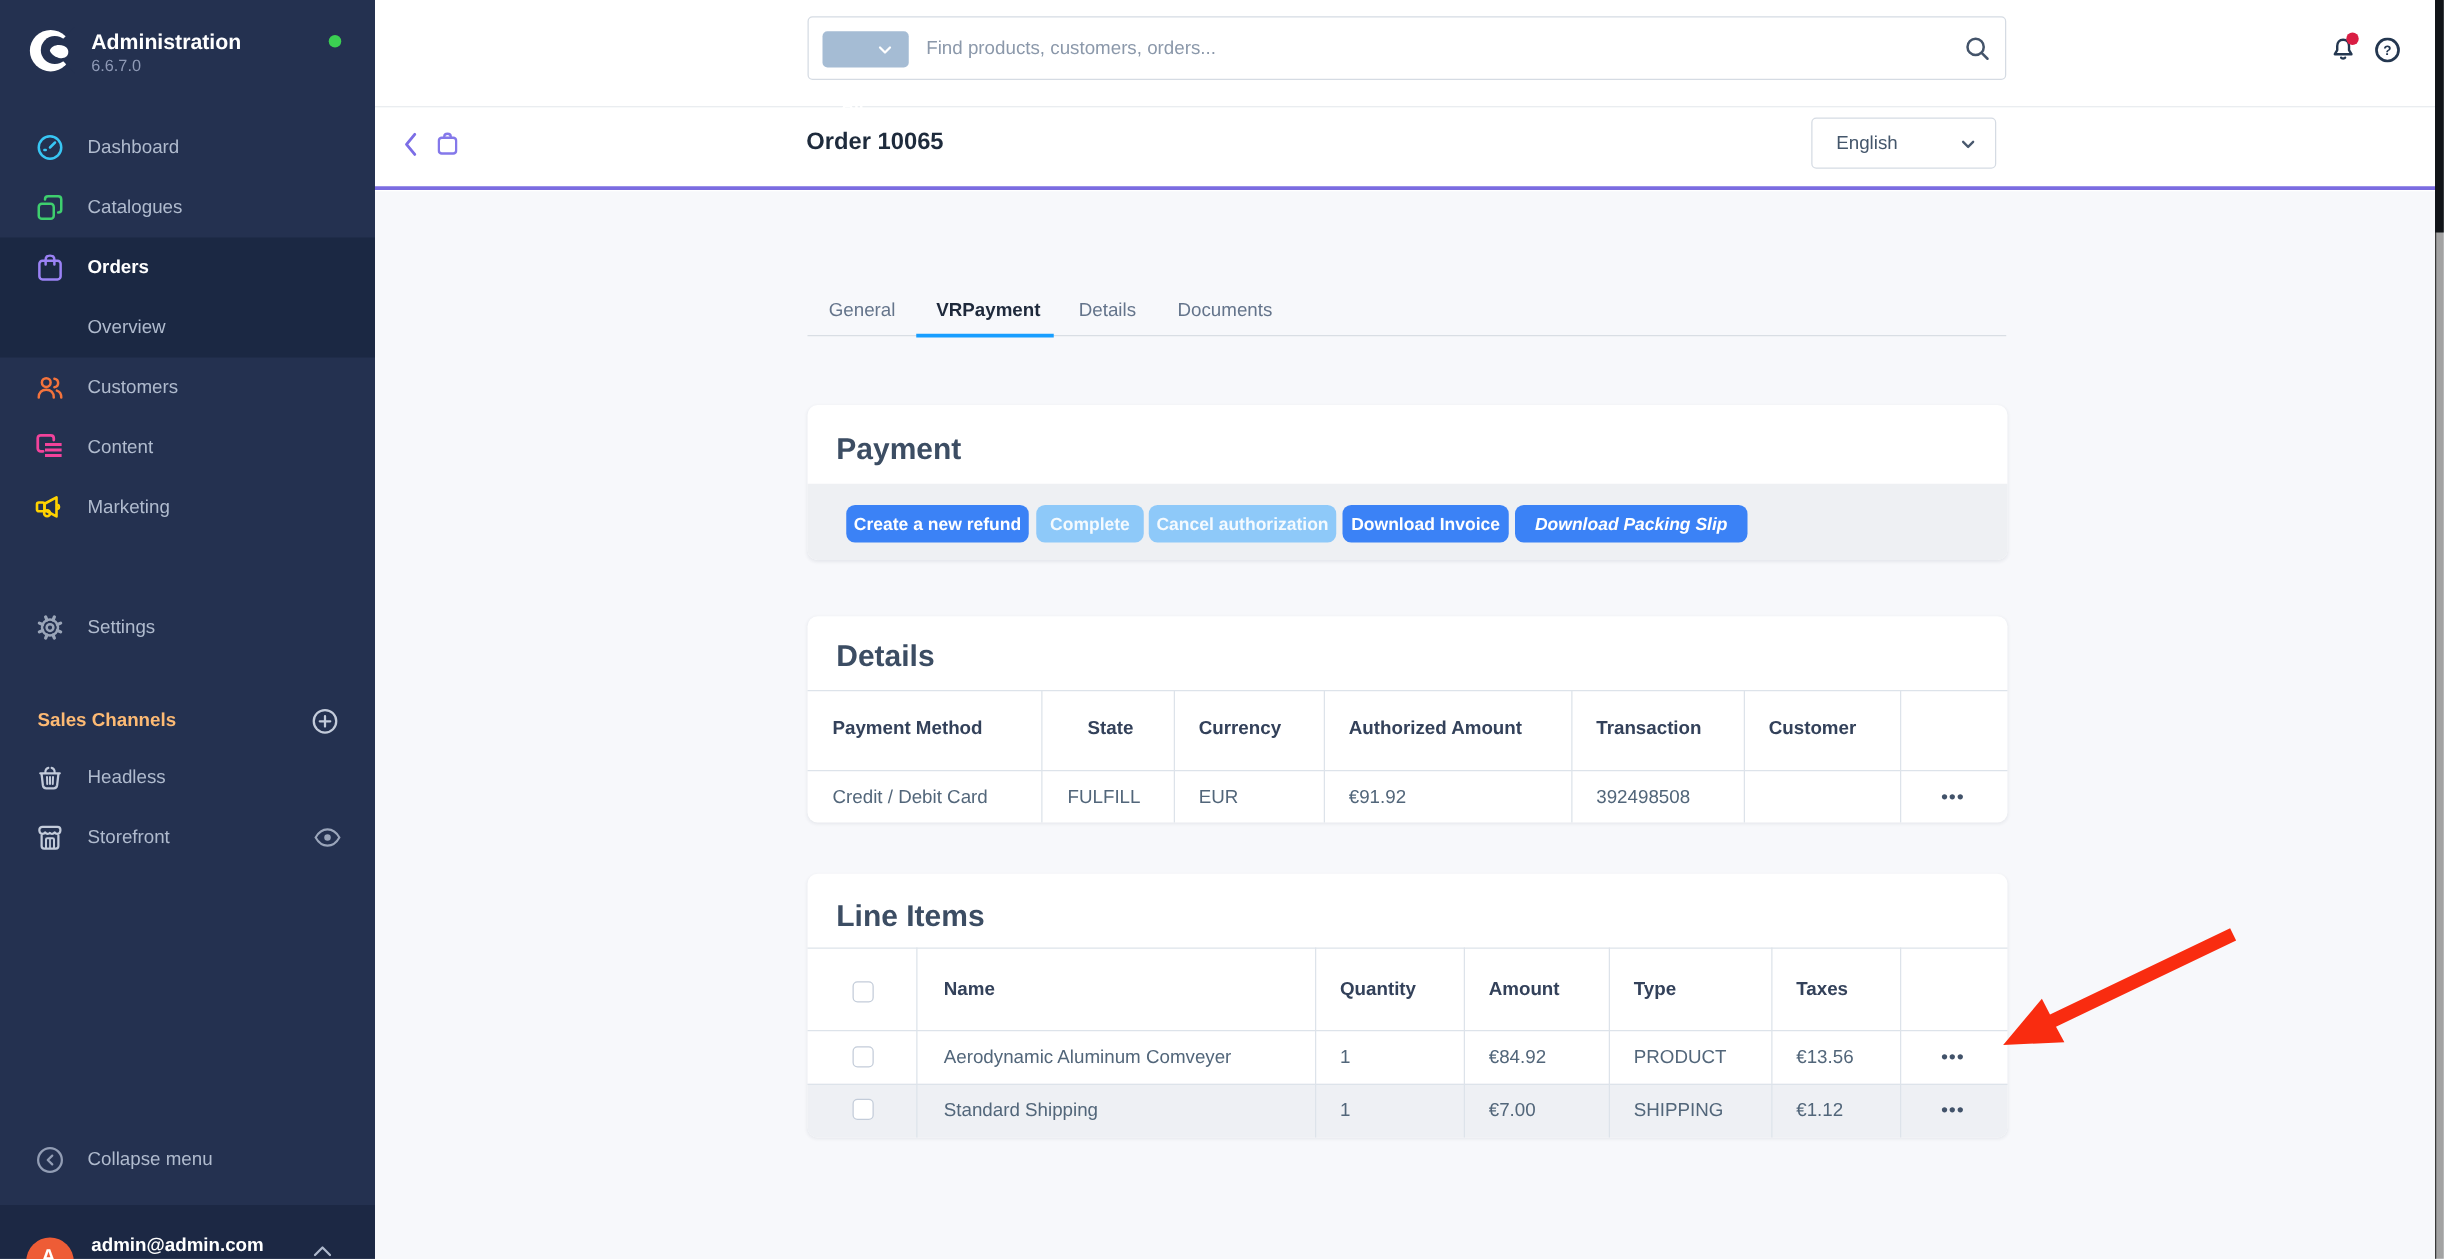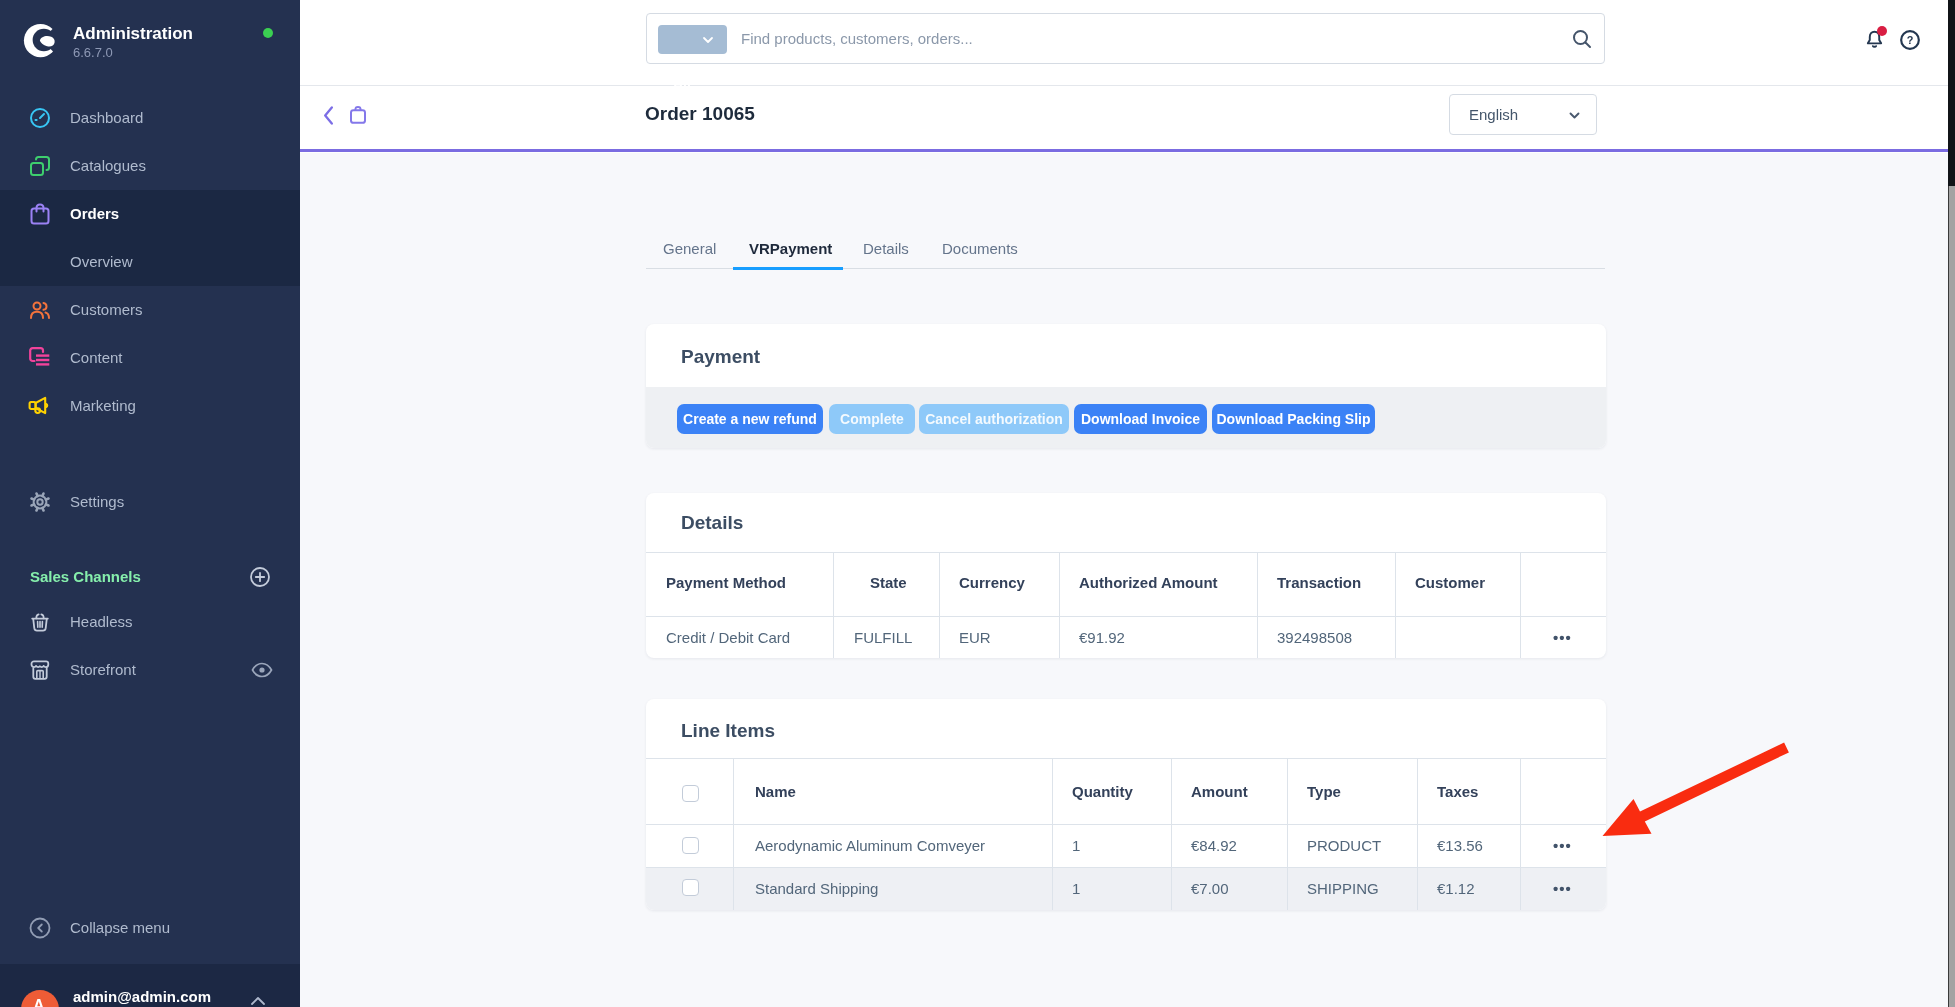--- a/index.html
+++ b/index.html
@@ -32,21 +32,21 @@
 #langsel span { position:absolute; left:19px; top:0; line-height:40px; font-size:15px; color:#44566b; }
 
 
 #tabs { position:absolute; left:300px; top:220px; width:1648px; height:60px; }
 .tab { position:absolute; top:20px; font-size:15px; color:#64748b; }
 #tabline { position:absolute; left:346px; top:48px; width:959px; height:1px; background:#d9dee4; }
 #tabactive { position:absolute; left:433px; top:47px; width:110px; height:3px; background:#189eff; }
 
 
 .card { position:absolute; left:646px; width:960px; background:#fff; border-radius:8px; box-shadow:0 1px 3px rgba(30,40,60,0.08); }
-.card-title { position:absolute; left:23px; font-size:19px; font-weight:bold; color:#3c4d63;margin-left:12px; }
+.card-title { position:absolute; left:23px; font-size:24px; font-weight:bold; color:#3c4d63; }
 #card-pay { top:324px; height:124px; }
 #pay-toolbar { position:absolute; left:0; top:63px; width:960px; height:61px; background:#eef0f3; border-radius:0 0 8px 8px; }
 .btn { position:absolute; top:17px; height:30px; border-radius:7px; background:#3b82f6; color:#fff; font-size:14px; font-weight:bold; text-align:center; line-height:30px; }
 .btn.disabled { background:#8ec9f9; color:#f4fafe; }
 
 #card-details { top:493px; height:165px; }
 #card-items { top:699px; height:211px; }
 .tbl-line { position:absolute; background:#dde3ea; }
 .th { position:absolute; font-size:15px; font-weight:bold; color:#33415a; }
 .td { position:absolute; font-size:15px; color:#52667a; }
@@ -115,21 +115,21 @@
   <div id="tabactive"></div>
 </div>
 
 <div class="card" id="card-pay">
   <div class="card-title" style="top:22px;">Payment</div>
   <div id="pay-toolbar">
     <div class="btn" style="left:31px;width:146px;">Create a new refund</div>
     <div class="btn disabled" style="left:183px;width:86px;">Complete</div>
     <div class="btn disabled" style="left:273px;width:150px;">Cancel authorization</div>
     <div class="btn" style="left:428px;width:133px;">Download Invoice</div>
-    <div class="btn" style="left:566px;width:163px;">Download Packing Slip</div>
+    <div class="btn" style="left:566px;width:186px;font-style:italic;">Download Packing Slip</div>
   </div>
 </div>
 
 <div class="card" id="card-details">
   <div class="card-title" style="top:19px;">Details</div>
   <div class="tbl-line" style="left:0;top:59px;width:960px;height:1px;"></div>
   <div class="tbl-line" style="left:0;top:123px;width:960px;height:1px;"></div>
   <div class="tbl-line" style="left:187px;top:59px;width:1px;height:106px;"></div>
   <div class="tbl-line" style="left:293px;top:59px;width:1px;height:106px;"></div>
   <div class="tbl-line" style="left:413px;top:59px;width:1px;height:106px;"></div>
@@ -268,21 +268,21 @@
         <path d="M9.6 17.9 L8.5 20.5" stroke="#9aa5b8" stroke-width="2.6" stroke-linecap="round"></path>
         <path d="M6.1 14.4 L3.5 15.5" stroke="#9aa5b8" stroke-width="2.6" stroke-linecap="round"></path>
         <path d="M6.1 9.6 L3.5 8.5" stroke="#9aa5b8" stroke-width="2.6" stroke-linecap="round"></path>
         <path d="M9.6 6.1 L8.5 3.5" stroke="#9aa5b8" stroke-width="2.6" stroke-linecap="round"></path>
         <path d="M14.4 6.1 L15.5 3.5" stroke="#9aa5b8" stroke-width="2.6" stroke-linecap="round"></path>
         <path d="M17.9 9.6 L20.5 8.5" stroke="#9aa5b8" stroke-width="2.6" stroke-linecap="round"></path>
       </svg>
     <span class="sb-label">Settings</span>
   </div>
 
-  <div style="position:absolute;left:30px;top:568px;font-size:15px;font-weight:bold;color:#86efac;">Sales Channels</div>
+  <div style="position:absolute;left:30px;top:568px;font-size:15px;font-weight:bold;color:#fdba74;">Sales Channels</div>
   <svg style="position:absolute;left:249px;top:566px" width="22" height="22" viewBox="0 0 22 22">
       <circle cx="11" cy="11" r="9" stroke="#c3cbda" stroke-width="1.8" fill="none"></circle>
       <path d="M11 6.8 L11 15.2 M6.8 11 L15.2 11" stroke="#c3cbda" stroke-width="1.8" stroke-linecap="round"></path>
     </svg>
 
   <div class="sb-item" style="top:598px;">
     <svg class="sb-icon" style="width:22px;height:22px;left:29px;top:13px" viewBox="0 0 22 22">
         <path d="M3.2 7.6 L18.8 7.6" stroke="#c3cbda" stroke-width="1.8" stroke-linecap="round"></path>
         <path d="M4.2 7.6 L5.3 17.2 C5.5 18.6 6.6 19.6 8 19.6 L14 19.6 C15.4 19.6 16.5 18.6 16.7 17.2 L17.8 7.6" stroke="#c3cbda" stroke-width="1.8" fill="none" stroke-linejoin="round"></path>
         <path d="M7.3 7.3 C7.2 5.2 8.2 3.6 9.7 3.3 M14.7 7.3 C14.8 5.2 13.8 3.6 12.3 3.3" stroke="#c3cbda" stroke-width="1.7" fill="none" stroke-linecap="round"></path>

